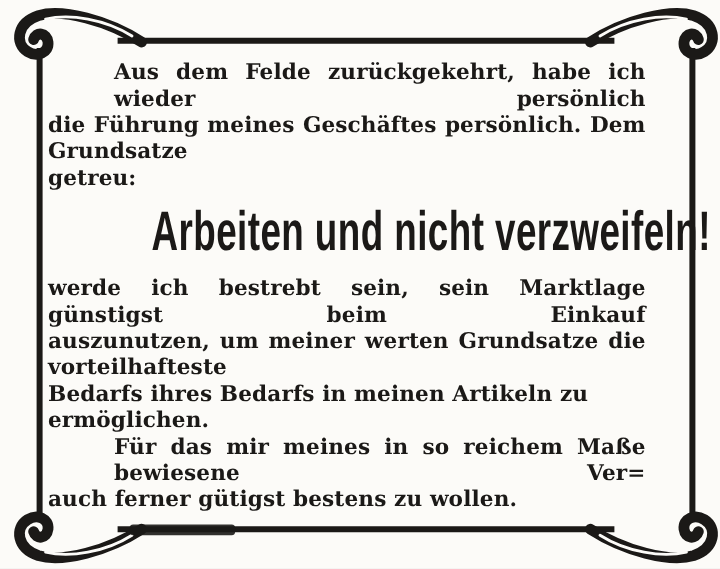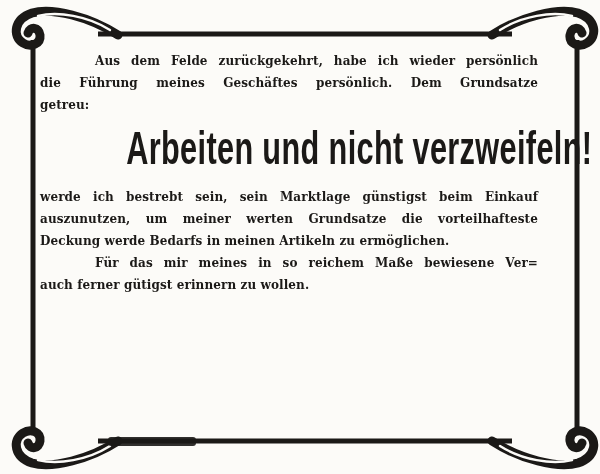--- a/index.html
+++ b/index.html
@@ -11,29 +11,29 @@
     font-family:"DejaVu Serif", serif;
     color:#1b1917;
   }
   .frame-svg{position:absolute;left:0;top:0;width:600px;height:474px;}
   .content{
     position:absolute;left:40px;top:50px;width:498px;
     font-weight:700;
   }
   .line{
     display:block;
-    font-size:12px;
+    font-size:18px;
     line-height:22px;
     text-align:justify;
     text-align-last:justify;
     letter-spacing:.1px;
     white-space:normal;
   }
   .line.indent{padding-left:55px;}
-  .line.last{text-align:center;text-align-last:left;}
+  .line.last{text-align:left;text-align-last:left;}
   .headline-wrap{
     margin-top:6px;height:54px;line-height:54px;
     text-align:left;overflow:visible;
   }
   .headline-text{
     display:inline-block;
     font-family:"Liberation Sans", sans-serif;
     font-weight:700;
     font-size:42px;
     letter-spacing:.5px;
@@ -77,19 +77,19 @@
       <span class="line last">getreu:</span>
     </div>
 
     <div class="headline-wrap">
       <span class="headline-text">Arbeiten und nicht verzweifeln!</span>
     </div>
 
     <div class="body-block">
       <span class="line">werde ich bestrebt sein, sein Marktlage günstigst beim Einkauf</span>
       <span class="line">auszunutzen, um meiner werten Grundsatze die vorteilhafteste</span>
-      <span class="line last">Deckung werde Bedarfs in meinen Artikeln zu ermöglichen.</span>
+      <span class="line last">Bedarfs ihres Bedarfs in meinen Artikeln zu ermöglichen.</span>
       <span class="line indent">Für das mir meines in so reichem Maße bewiesene Ver=</span>
-      <span class="line last">auch ferner gütigst erinnern zu wollen.</span>
+      <span class="line last">auch ferner gütigst bestens zu wollen.</span>
     </div>
 
   </div>
 </div>
 
 </body></html>

